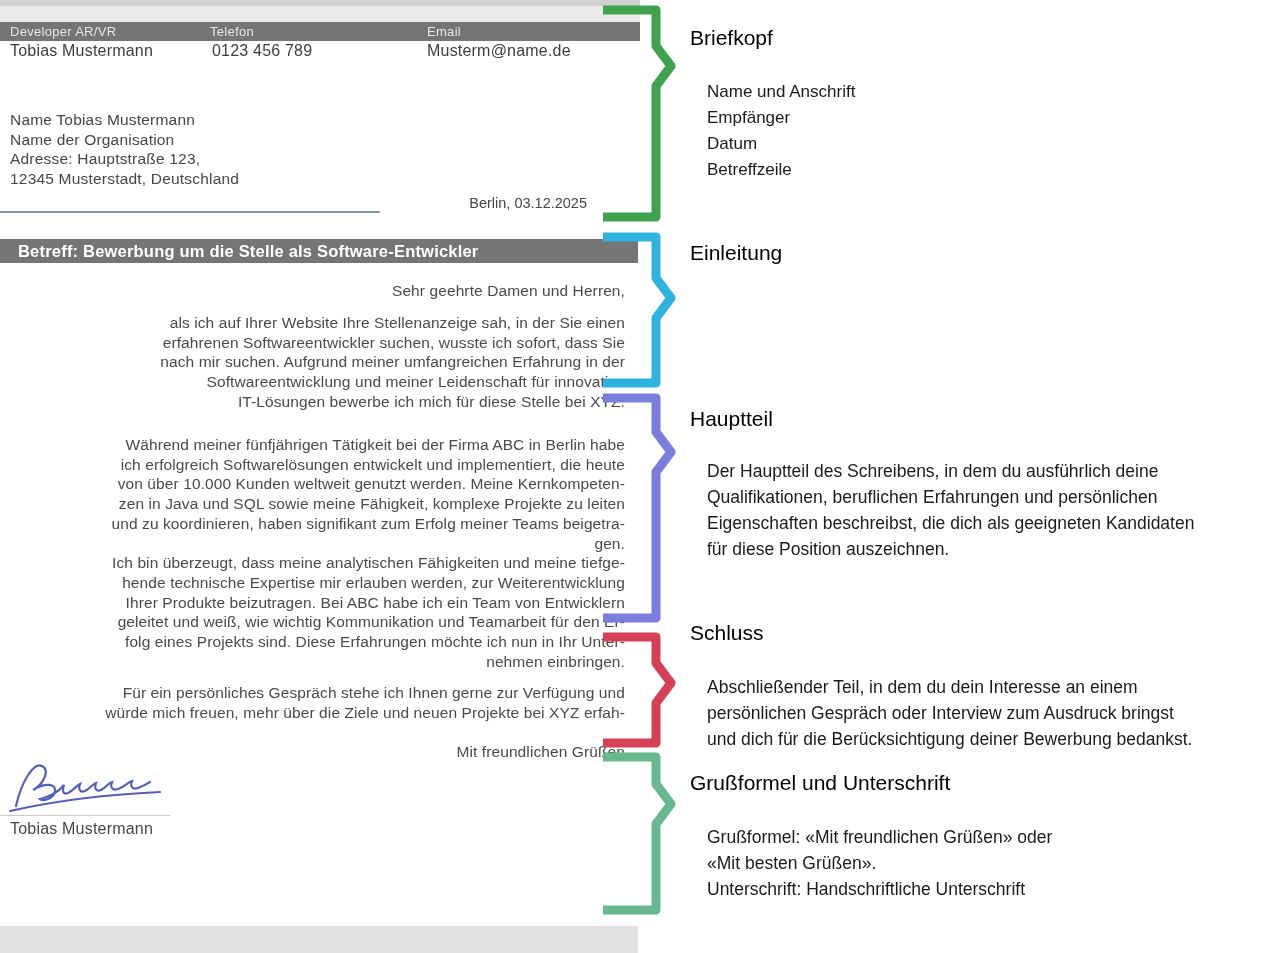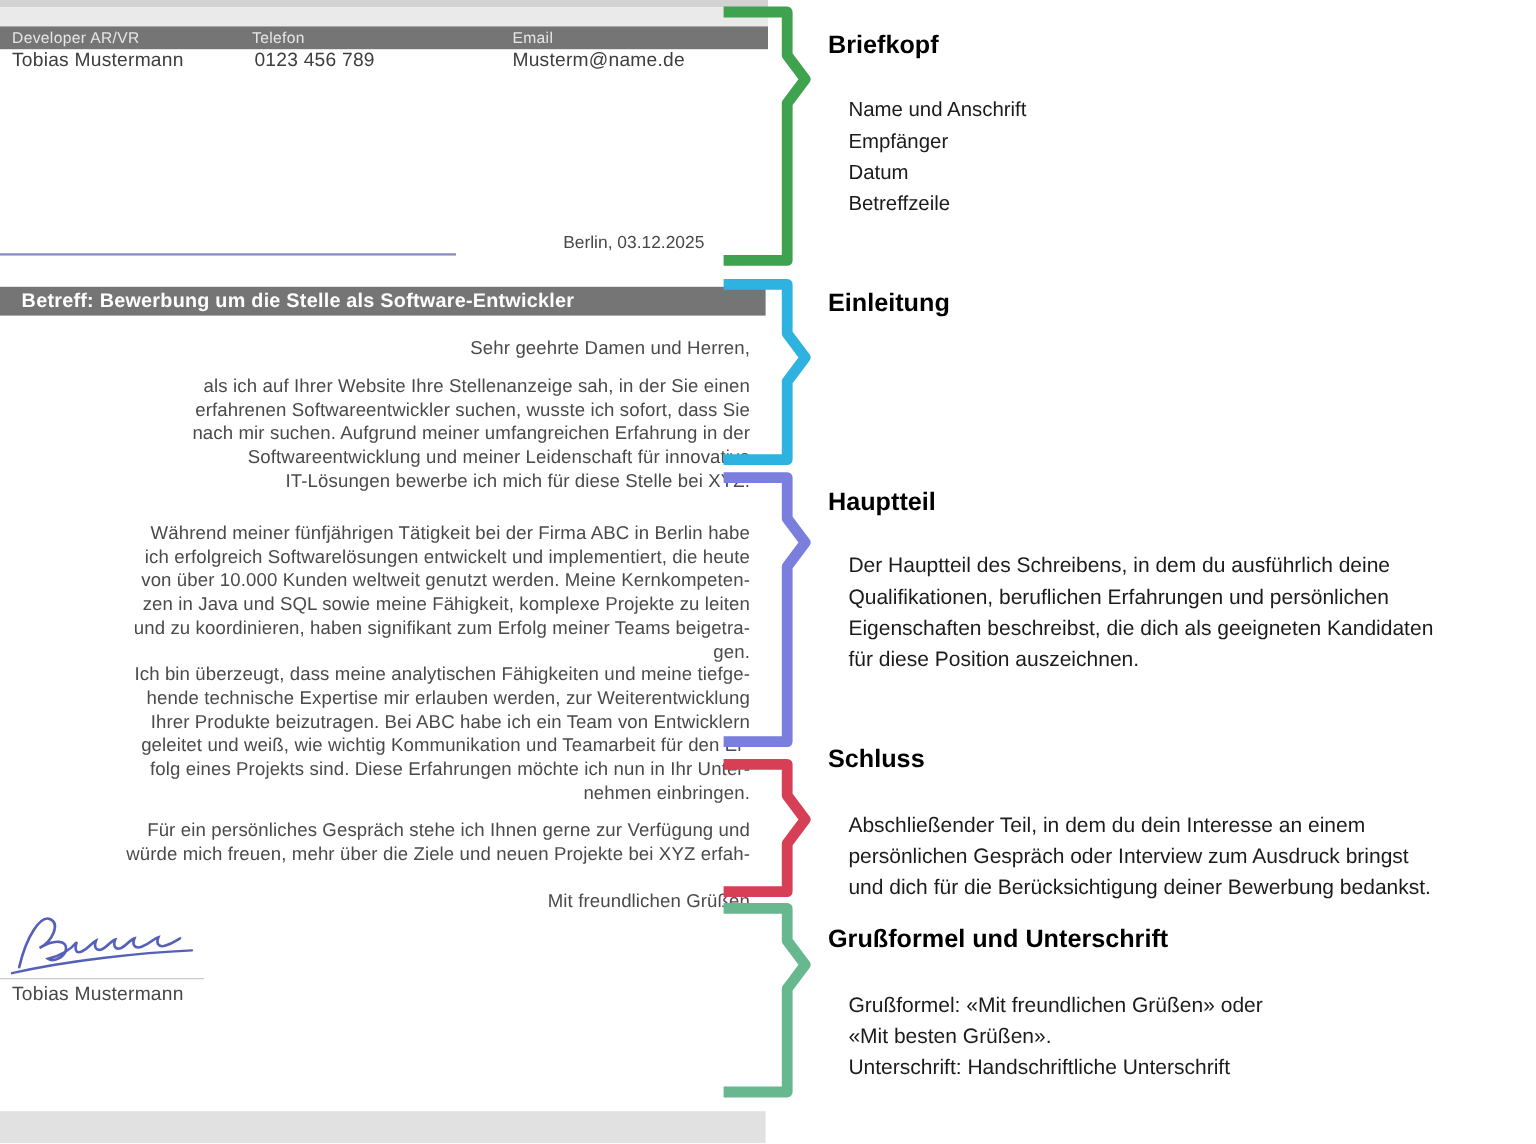--- a/index.html
+++ b/index.html
@@ -24,21 +24,21 @@
   .para1{top:313px;}
   .para2{top:435px;}
   .para3{top:683px;}
   .closing{top:742px;}
   .sig-svg{left:8px;top:758px;}
   .sig-line{left:0;top:815px;width:170px;height:1px;background:#c9c9c9;}
   .sig-name{left:10px;top:820px;font-size:16px;color:#474747;letter-spacing:.2px;}
   .strip-bottom{left:0;top:926px;width:638px;height:27px;background:#e1e1e1;}
   
   .bracket{position:absolute;left:598px;}
-  .sec-title{position:absolute;left:690px;font-size:21px;font-weight:bold;color:#000;}
+  .sec-title{position:absolute;left:690px;font-size:21px;font-weight:normal;color:#000;}
   .sec-body{position:absolute;left:707px;font-size:17.5px;color:#1b1b1b;line-height:26px;
             white-space:pre-line;width:565px;}
   .sec-list{position:absolute;left:707px;font-size:17px;color:#1b1b1b;line-height:26px;}
 </style>
 </head>
 <body>
 
 <div id="app">
 
   <div class="abs strip-a"></div>
@@ -46,20 +46,26 @@
 
   <div class="abs header-bar">
     <span style="left:10px">Developer AR/VR</span>
     <span style="left:210px">Telefon</span>
     <span style="left:427px">Email</span>
   </div>
   <span class="hv" style="left:10px">Tobias Mustermann</span>
   <span class="hv" style="left:212px">0123 456 789</span>
   <span class="hv" style="left:427px">Musterm@name.de</span>
 
+  <div class="abs recipient">
+    <div>Name Tobias Mustermann</div>
+    <div>Name der Organisation</div>
+    <div>Adresse: Hauptstraße 123,</div>
+    <div>12345 Musterstadt, Deutschland</div>
+  </div>
 
   <div class="abs date">Berlin, 03.12.2025</div>
   <div class="abs divider"></div>
 
   <div class="abs subject-bar">Betreff: Bewerbung um die Stelle als Software-Entwickler</div>
 
   <div class="abs body-text salutation">Sehr geehrte Damen und Herren,</div>
   <div class="abs body-text para1">als ich auf Ihrer Website Ihre Stellenanzeige sah, in der Sie einen
 erfahrenen Softwareentwickler suchen, wusste ich sofort, dass Sie
 nach mir suchen. Aufgrund meiner umfangreichen Erfahrung in der

